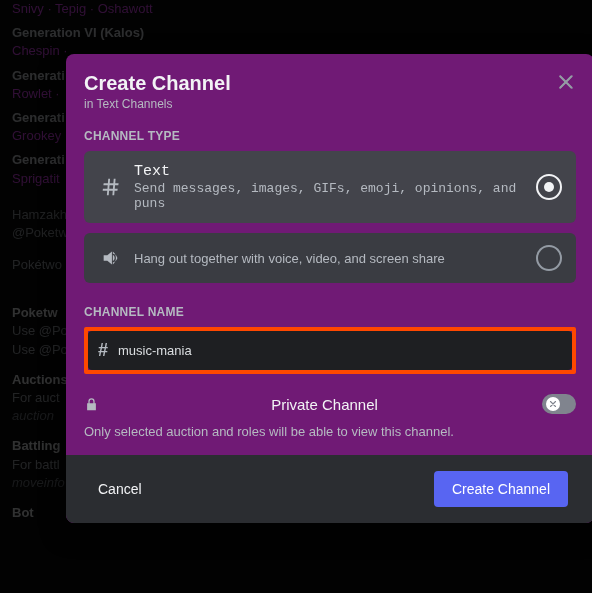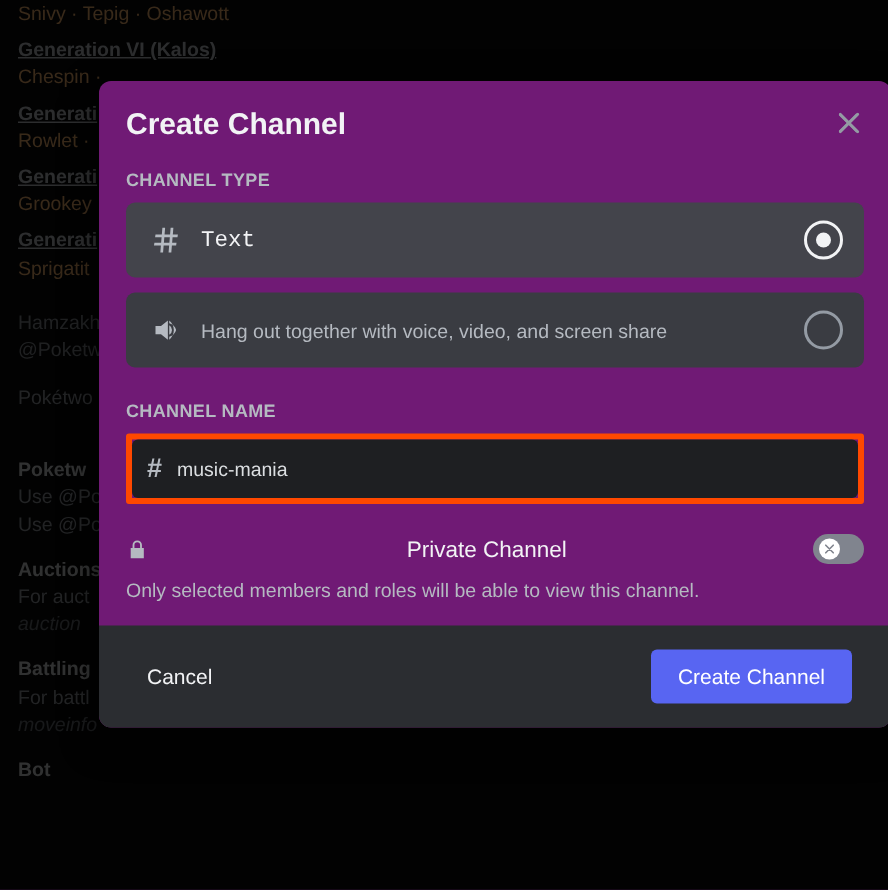--- a/index.html
+++ b/index.html
@@ -1,19 +1,19 @@
 <!DOCTYPE html>
 <html><head>
 <meta charset="utf-8">
 <style>
   html,body{margin:0;padding:0;width:592px;height:593px;background:#0a0b0c;font-family:"gg sans","Helvetica Neue",Helvetica,Arial,sans-serif;overflow:hidden;}
   
   .bg{position:absolute;inset:0;padding:0 12px;color:#96989d;font-size:13px;line-height:1.4;}
-  .bg .gen{color:#c9ccd1;font-weight:600;margin-top:6px;text-decoration:underline;}
-  .bg .starters{color:#fdba74;}
+  .bg .gen{color:#c9ccd1;font-weight:600;margin-top:6px;}
+  .bg .starters{color:#d946ef;}
   .bg .sub{color:#9a9ea4;}
   .bg .ital{font-style:italic;color:#6d7177;}
   .bg .hdr{color:#dcddde;font-weight:600;margin-top:12px;}
   .bg .mention{color:#8e9297;}
   .dim{position:absolute;inset:0;background:rgba(0,0,0,0.78);}
   
   .modal{position:absolute;left:66px;top:54px;width:528px;background:#701a75;border-radius:8px;box-shadow:0 8px 24px rgba(0,0,0,0.5);}
   .modal-inner{padding:18px 18px 16px 18px;}
   .title{color:#f2f3f5;font-size:20px;font-weight:600;margin:0;}
   .subtitle{color:#b5bac1;font-size:12px;margin-top:2px;}
@@ -82,31 +82,33 @@
 
 <div class="modal">
   <div class="modal-inner">
     <div class="close">
       <svg viewBox="0 0 24 24">
           <path fill="currentColor" d="M18.3 5.71 12 12l6.3 6.29-1.42 1.42L10.6 13.4 4.3 19.7l-1.42-1.42L9.17 12 2.88 5.71 4.3 4.29 10.6 10.6l6.28-6.31z" transform="translate(1 0)"></path>
           <path fill="currentColor" d="M5 5 L19 19 M19 5 L5 19" stroke="currentColor" stroke-width="2.2" stroke-linecap="round"></path>
         </svg>
     </div>
     <h2 class="title">Create Channel</h2>
+    <div class="subtitle">in Text Channels</div>
 
     <div class="section-label">CHANNEL TYPE</div>
 
     <div class="opt sel">
       <span class="icon">
         <svg viewBox="0 0 24 24">
             <path fill="currentColor" d="M9 3 7.5 21h2L11 3H9zm6 0-1.5 18h2L17 3h-2zM4 8l-.3 2H20l.3-2H4zm-.8 6-.3 2H19l.3-2H3.2z"></path>
           </svg>
       </span>
       <span class="txt">
         <div class="name">Text</div>
+        <div class="desc">Send messages, images, GIFs, emoji, opinions, and puns</div>
       </span>
       <span class="radio"></span>
     </div>
 
     <div class="opt">
       <span class="icon">
         <svg viewBox="0 0 24 24">
             <path fill="currentColor" d="M4 9v6h4l5 4V5L8 9H4zm12 3a4 4 0 0 0-2-3.5v7A4 4 0 0 0 16 12zm-2-7v2.1A7 7 0 0 1 19 12a7 7 0 0 1-5 4.9V19a9 9 0 0 0 0-14z"></path>
           </svg>
       </span>
@@ -133,20 +135,20 @@
       </span>
       <span class="plabel">Private Channel</span>
       <span class="switch">
         <span class="knob">
           <svg viewBox="0 0 20 20">
               <path d="M5 5l10 10M15 5L5 15" stroke="#80848e" stroke-width="2.2" stroke-linecap="round"></path>
             </svg>
         </span>
       </span>
     </div>
-    <div class="priv-desc">Only selected members and roles will be able to view this channel.</div>
+    <div class="priv-desc">Only selected auction and roles will be able to view this channel.</div>
   </div>
 
   <div class="footer">
     <button class="btn-cancel">Cancel</button>
     <button class="btn-create">Create Channel</button>
   </div>
 </div>
 
 </body></html>

